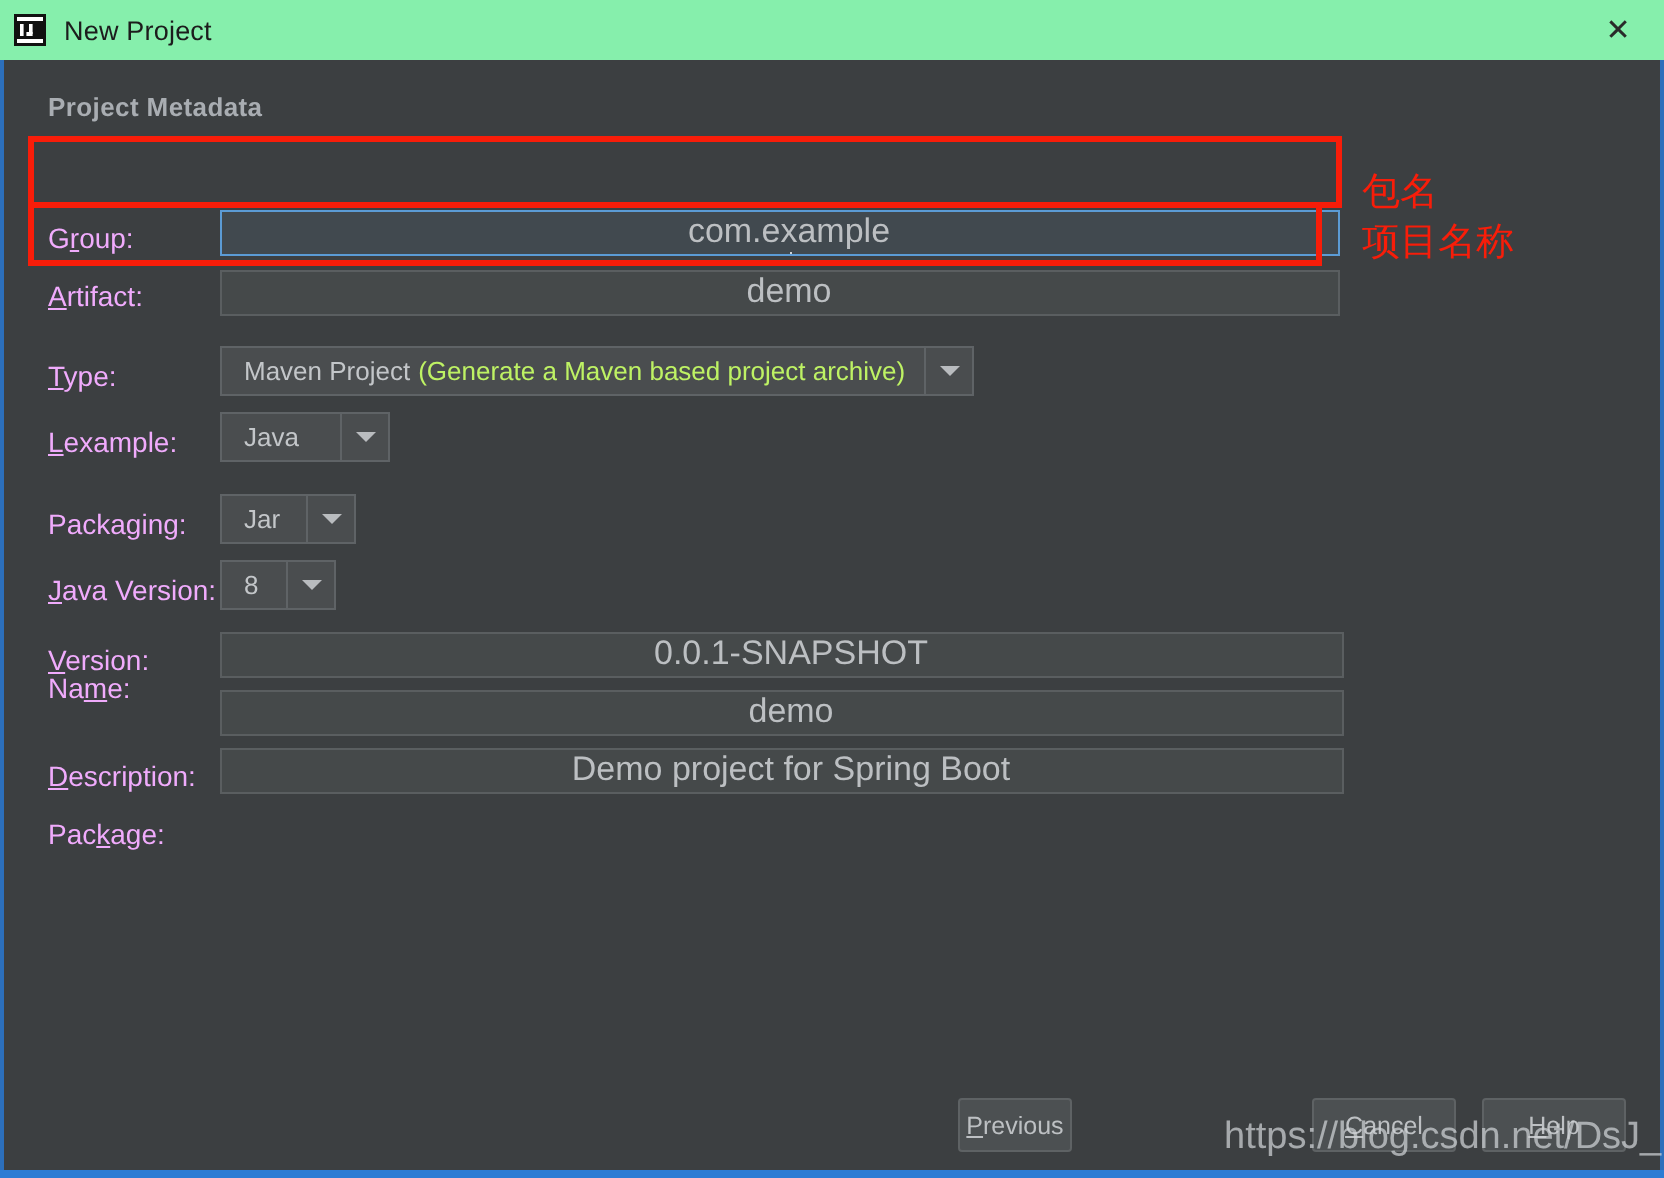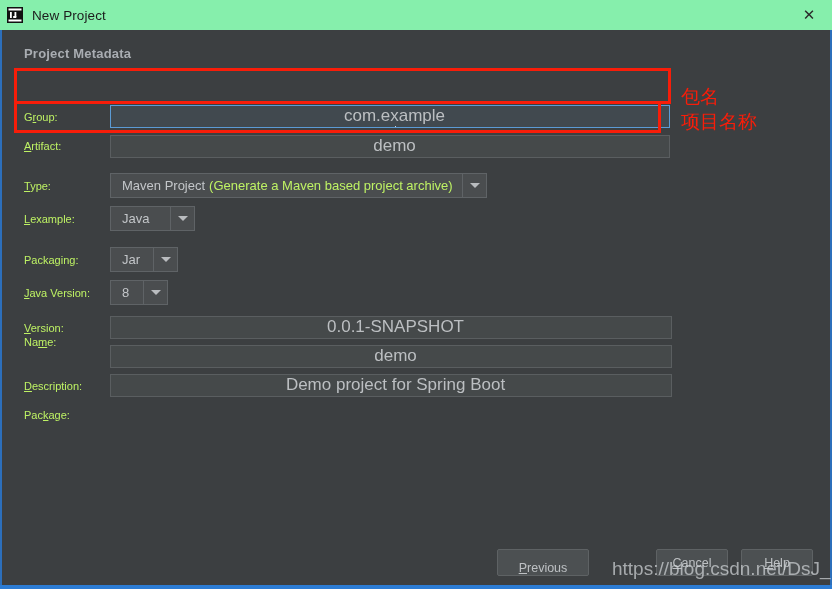--- a/index.html
+++ b/index.html
@@ -70,22 +70,22 @@
   .section-title {
     position: absolute;
     left: 22px; top: 16px;
     font-size: 13px;
     font-weight: bold;
     color: #a9adb2;
     letter-spacing: 0.2px;
   }
   .lbl {
     position: absolute;
-    font-size: 11px;
-    color: #bef264;
+    font-size: 14px;
+    color: #f0abfc;
     white-space: nowrap;
   }
   .lbl u { text-decoration: underline; }
 
   .field {
     position: absolute;
     box-sizing: border-box;
     background: #45494a;
     border: 1px solid #5a5e60;
     color: #bcbfc2;
@@ -294,21 +294,21 @@
     <u>D</u><span>escription:</span>
   </div>
   <div class="field" style="left:108px; top:317px; margin-top:27px; width:562px;">
     <span>Demo project for Spring Boot</span>
   </div>
 
   <div class="lbl" style="left:22px; top:352px; margin-top:27px;">
     <span>Pac</span><u>k</u><span>age:</span>
   </div>
 
-  <div class="btn" style="left:495px; top:519px; width:92px;align-items:flex-end;">
+  <div class="btn" style="left:477px; top:519px; width:57px;">
     <span><u>P</u><span>revious</span></span>
   </div>
   <div class="btn primary" style="left:569px; top:518px; width:73px;">
     <span><u>N</u><span>ext</span></span>
   </div>
   <div class="btn" style="left:654px; top:519px; width:72px;">
     <span><u>C</u><span>ancel</span></span>
   </div>
   <div class="btn" style="left:739px; top:519px; width:72px;">
     <span><u>H</u><span>elp</span></span>

